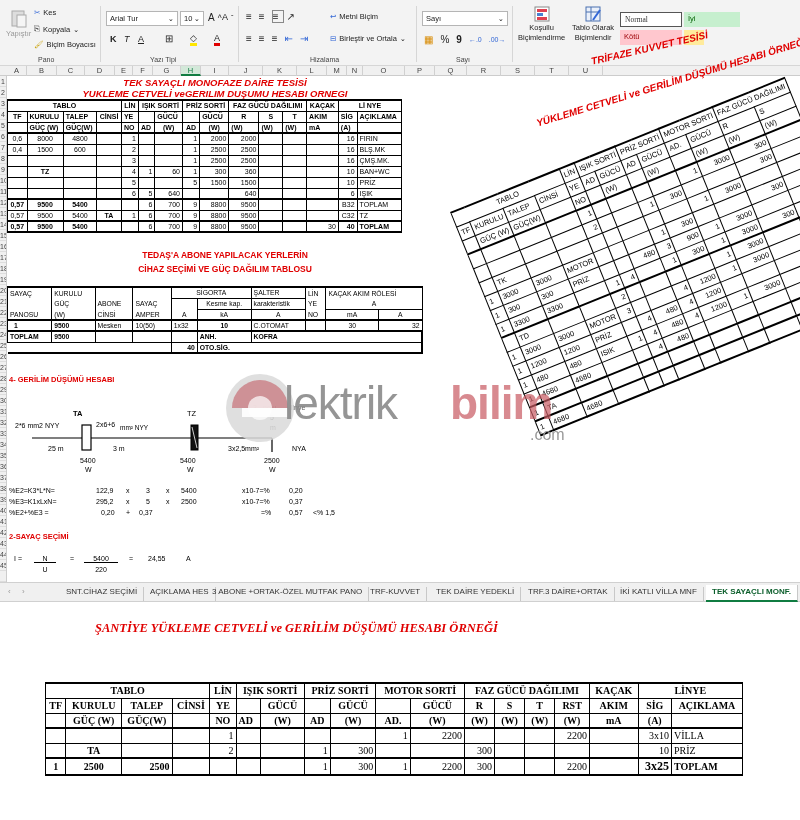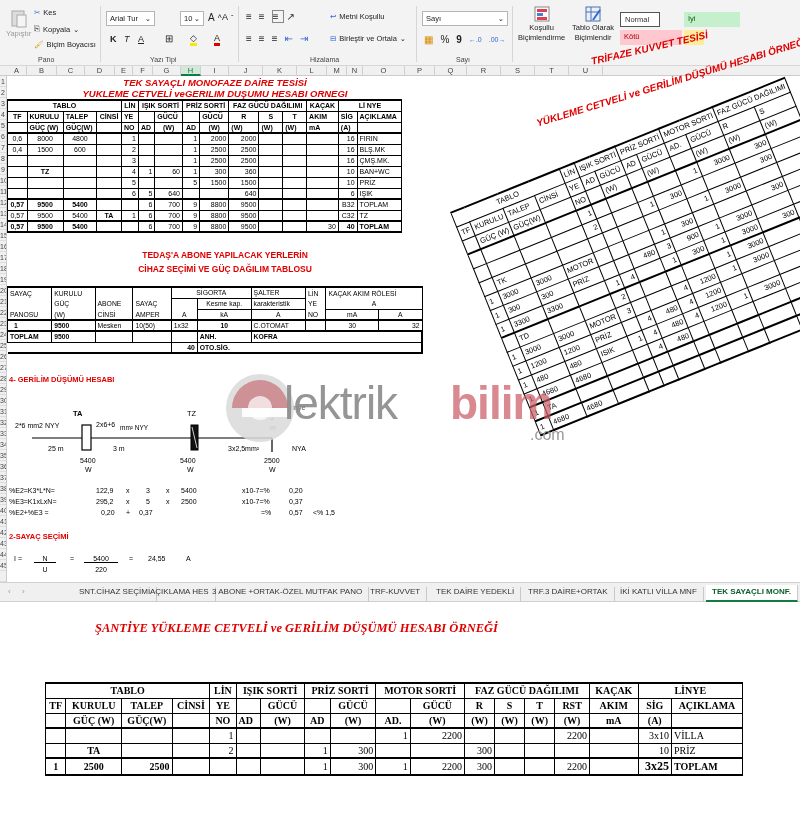--- a/index.html
+++ b/index.html
@@ -68,21 +68,21 @@
       <span>Kopyala</span>
       <span>⌄</span>
     </div>
   <div class="rb-btn" style="left:34px;top:40px;">
       <span style="color:#c8a000">🖌</span>
       <span>Biçim Boyacısı</span>
     </div>
   <div class="rb-group-label" style="left:38px;">Pano</div>
   <div class="rb-sep" style="left:100px;"></div>
 
-  <div class="rb-input" style="left:106px;top:11px;width:49px;">
+  <div class="rb-input" style="left:106px;top:11px;width:72px;">
       <span>Arial Tur</span>
       <span>⌄</span>
     </div>
   <div class="rb-input" style="left:180px;top:11px;width:24px;">
       <span>10</span>
       <span>⌄</span>
     </div>
   <div class="rb-btn" style="left:208px;top:12px;font-size:10px;">A<sup>^</sup></div>
   <div class="rb-btn" style="left:222px;top:12px;font-size:9px;">A<sup>ˇ</sup></div>
   <div class="rb-btn" style="left:110px;top:34px;font-weight:bold;font-size:9px;">K</div>
@@ -108,21 +108,21 @@
     </div>
   <div class="rb-btn" style="left:246px;top:33px;font-size:10px;letter-spacing:4px;">
       <span>≡</span>
       <span>≡</span>
       <span>≡</span>
       <span style="color:#3367d6">⇤</span>
       <span style="color:#3367d6">⇥</span>
     </div>
   <div class="rb-btn" style="left:330px;top:12px;">
       <span style="color:#3367d6">↩</span>
-      <span>Metni Koşullu</span>
+      <span>Metni Biçim</span>
     </div>
   <div class="rb-btn" style="left:330px;top:34px;">
       <span style="color:#3367d6">⊟</span>
       <span>Birleştir ve Ortala</span>
       <span>⌄</span>
     </div>
   <div class="rb-group-label" style="left:310px;">Hizalama</div>
   <div class="rb-sep" style="left:416px;"></div>
 
   <div class="rb-input" style="left:422px;top:11px;width:86px;">
@@ -152,21 +152,21 @@
   <div class="rb-btn" style="left:572px;top:6px;flex-direction:column;gap:1px;text-align:center;">
     <svg width="16" height="16">
         <rect x="1" y="1" width="14" height="14" fill="#eaf0fa" stroke="#4a70b0"></rect>
         <line x1="1" y1="6" x2="15" y2="6" stroke="#4a70b0"></line>
         <line x1="6" y1="1" x2="6" y2="15" stroke="#4a70b0"></line>
         <line x1="8" y1="14" x2="15" y2="4" stroke="#3367d6" stroke-width="2"></line>
       </svg>
     <span>Tablo Olarak</span>
     <span>Biçimlendir</span>
   </div>
-  <div class="style-box" style="left:620px;top:12px;width:40px;background:#fff;border:1px solid #555;">Normal</div>
+  <div class="style-box" style="left:620px;top:12px;width:62px;background:#fff;border:1px solid #555;font-family:Liberation Serif, serif;">Normal</div>
   <div class="style-box" style="left:684px;top:12px;width:56px;background:#c6efce;color:#006100;">İyi</div>
   <div class="style-box" style="left:620px;top:30px;width:62px;background:#ffc7ce;color:#9c0006;">Kötü</div>
   <div class="style-box" style="left:684px;top:30px;width:20px;background:#ffeb9c;"></div>
 </div>
 
 <div id="colhdr">
   <span style="left:7px;width:20px;">A</span>
   <span style="left:27px;width:30px;">B</span>
   <span style="left:57px;width:28px;">C</span>
   <span style="left:85px;width:30px;">D</span>
@@ -833,21 +833,21 @@
     <circle cx="40" cy="40" r="12" fill="#fff" opacity="0.7"></circle>
   </svg>
   <span class="abs" style="left:230px;top:8px;font-size:46px;font-weight:bold;color:#c85a62;opacity:0.7;letter-spacing:-1px;">bilim</span>
   <span class="abs" style="left:64px;top:8px;font-size:46px;color:#8a8a8a;opacity:0.9;letter-spacing:-1px;">lektrik</span>
   <span class="abs" style="left:310px;top:58px;font-size:16px;color:#999;">.com</span>
 </div>
 
 <div id="tabs">
   <span class="abs" style="left:8px;top:4px;color:#999;">‹</span>
   <span class="abs" style="left:22px;top:4px;color:#999;">›</span>
-  <span class="tab" style="left:73px;">SNT.CİHAZ SEÇİMİ</span>
+  <span class="tab" style="left:60px;">SNT.CİHAZ SEÇİMİ</span>
   <span class="tab" style="left:144px;">AÇIKLAMA HES</span>
   <span class="tab" style="left:206px;">3 ABONE +ORTAK-ÖZEL MUTFAK PANO</span>
   <span class="tab" style="left:364px;">TRF-KUVVET</span>
   <span class="tab" style="left:430px;">TEK DAİRE YEDEKLİ</span>
   <span class="tab" style="left:522px;">TRF.3 DAİRE+ORTAK</span>
   <span class="tab" style="left:614px;">İKİ KATLI VİLLA MNF</span>
   <span class="tab active" style="left:706px;">TEK SAYAÇLI MONF.</span>
 </div>
 
 <div class="abs" style="left:95px;top:621px;font-family:'Liberation Serif',serif;font-style:italic;font-weight:bold;color:#e00000;font-size:12.5px;white-space:nowrap;">ŞANTİYE YÜKLEME CETVELİ ve GERİLİM DÜŞÜMÜ HESABI ÖRNEĞİ</div>

